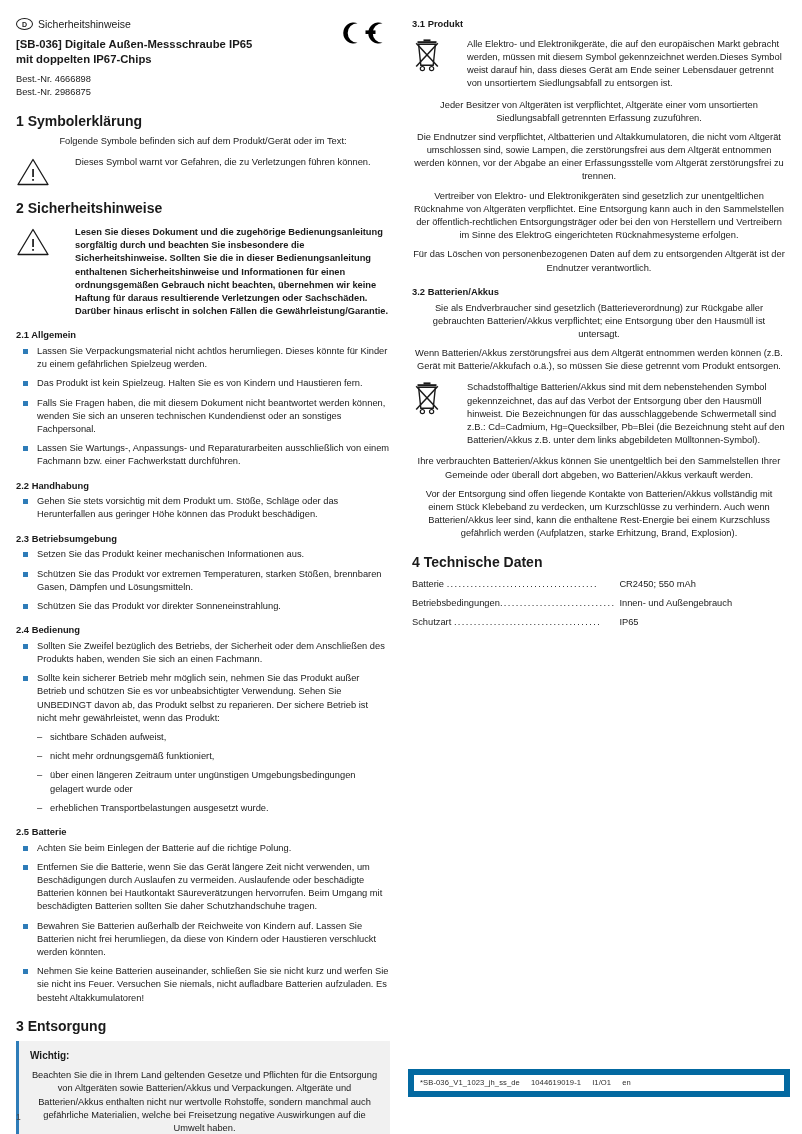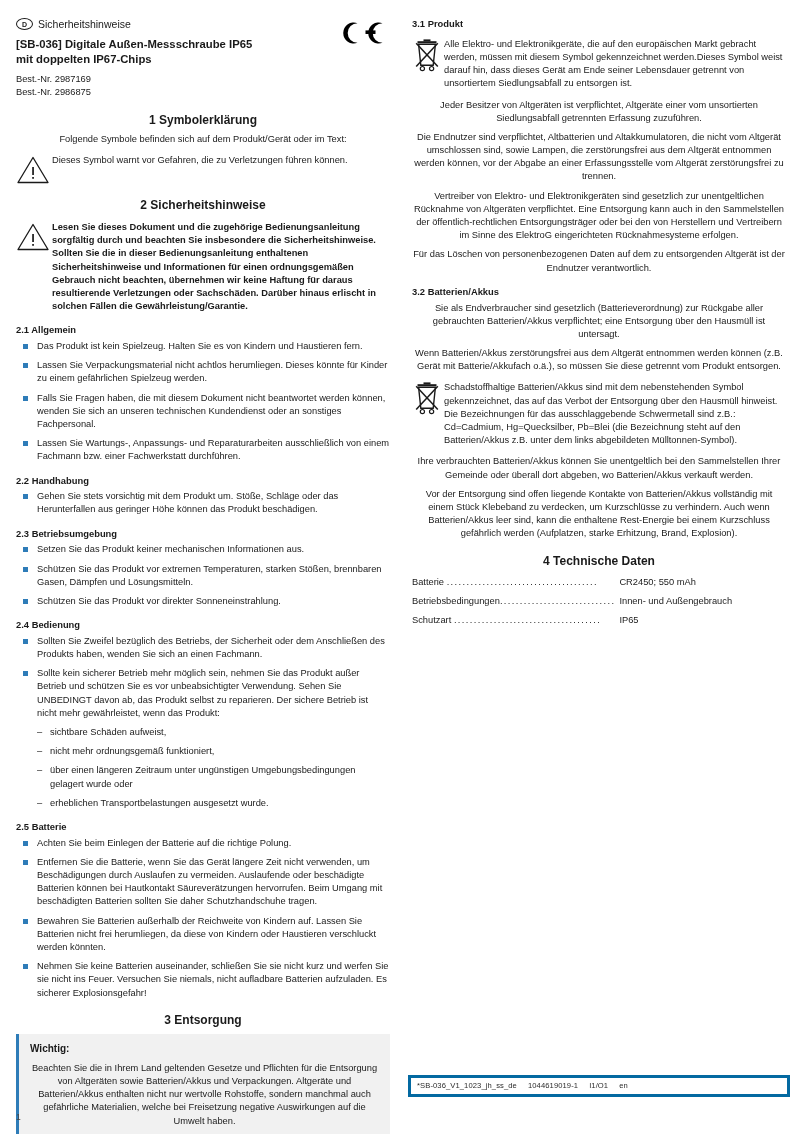--- a/index.html
+++ b/index.html
@@ -69,44 +69,43 @@
   }
   .ce-mark {
     position: absolute;
     right: 6px;
     top: 2px;
     font-size: 0;
   }
 
   
   h2.sec {
-    font-size: 12px;
+    font-size: 14px;
     font-weight: bold;
     margin: 13px 0 5px 0;
     line-height: 1.25;
-    text-align: center;
   }
   h3.subsec {
     font-size: 9.4px;
     font-weight: bold;
     margin: 11px 0 4px 0;
     line-height: 1.25;
   }
   p.body {
     font-size: 9.3px;
     line-height: 1.42;
     margin: 0 0 6px 0;
     text-align: center;
   }
   p.body:last-child { margin-bottom: 0; }
 
   
   .sym-block {
     display: flex;
-    gap: 2px;
+    gap: 25px;
     align-items: flex-start;
     margin: 8px 0 8px 0;
   }
   .sym-block .sym-icon {
     flex: 0 0 auto;
     padding-top: 1px;
   }
   .sym-block .sym-text {
     font-size: 9.3px;
     line-height: 1.42;
@@ -205,21 +204,21 @@
     bottom: 12px;
     font-size: 8.5px;
     color: #444;
   }
   .code-box {
     position: absolute;
     right: 12px;
     bottom: 37px;
     width: 382px;
     box-sizing: border-box;
-    border: 3px solid #0369a1;
+    border: 6px solid #0369a1;
     padding: 3px 6px 4px 6px;
     font-size: 7.6px;
     color: #2b2b2b;
     letter-spacing: 0.1px;
   }
   .code-box .cb-seg { margin-right: 11px; }
   .code-box .cb-seg:last-child { margin-right: 0; }
 </style>
 </head>
 <body>
@@ -239,21 +238,21 @@
           <svg width="46" height="26" viewBox="0 0 46 26" aria-hidden="true">
             <path d="M19.5 3.2 A10.5 10.5 0 1 0 19.5 22.8 A9 9 0 1 1 19.5 3.2 Z" fill="#000"></path>
             <path d="M44.5 3.2 A10.5 10.5 0 1 0 44.5 22.8 A9 9 0 1 1 44.5 3.2 Z" fill="#000"></path>
             <rect x="27.5" y="10.4" width="10" height="3.6" fill="#000"></rect>
           </svg>
         </div>
         <div class="doc-title">
           <span>[SB-036] Digitale Außen-Messschraube IP65</span><br>
           <span>mit doppelten IP67-Chips</span>
         </div>
-        <div class="ordernum">Best.-Nr. 2987169</div>
+        <div class="ordernum">Best.-Nr. 4666898</div>
         <div class="ordernum">Best.-Nr. 2986875</div>
       </div>
 
       <h2 class="sec">1 Symbolerklärung</h2>
       <p class="body">Folgende Symbole befinden sich auf dem Produkt/Gerät oder im Text:</p>
 
       <div class="sym-block">
         <span class="sym-icon">
           <svg class="warn-tri" width="34" height="30" viewBox="0 0 34 30" aria-hidden="true">
             <path d="M17 2.5 L32 27.5 L2 27.5 Z" fill="none" stroke="#1a1a1a" stroke-width="1.3" stroke-linejoin="round"></path>
@@ -272,22 +271,22 @@
             <path d="M17 2.5 L32 27.5 L2 27.5 Z" fill="none" stroke="#1a1a1a" stroke-width="1.3" stroke-linejoin="round"></path>
             <rect x="16.2" y="12" width="1.7" height="8" fill="#1a1a1a"></rect>
             <rect x="16.2" y="22" width="1.7" height="1.8" fill="#1a1a1a"></rect>
           </svg>
         </span>
         <span class="sym-text">Lesen Sie dieses Dokument und die zugehörige Bedienungsanleitung sorgfältig durch und beachten Sie insbesondere die Sicherheitshinweise. Sollten Sie die in dieser Bedienungsanleitung enthaltenen Sicherheitshinweise und Informationen für einen ordnungsgemäßen Gebrauch nicht beachten, übernehmen wir keine Haftung für daraus resultierende Verletzungen oder Sachschäden. Darüber hinaus erlischt in solchen Fällen die Gewährleistung/Garantie.</span>
       </div>
 
       <h3 class="subsec">2.1 Allgemein</h3>
       <ul class="blist">
+        <li>Lassen Sie Verpackungsmaterial nicht achtlos herumliegen. Dieses könnte für Kinder zu einem gefährlichen Spielzeug werden.</li>
         <li>Das Produkt ist kein Spielzeug. Halten Sie es von Kindern und Haustieren fern.</li>
-        <li>Lassen Sie Verpackungsmaterial nicht achtlos herumliegen. Dieses könnte für Kinder zu einem gefährlichen Spielzeug werden.</li>
         <li>Falls Sie Fragen haben, die mit diesem Dokument nicht beantwortet werden können, wenden Sie sich an unseren technischen Kundendienst oder an sonstiges Fachpersonal.</li>
         <li>Lassen Sie Wartungs-, Anpassungs- und Reparaturarbeiten ausschließlich von einem Fachmann bzw. einer Fachwerkstatt durchführen.</li>
       </ul>
 
       <h3 class="subsec">2.2 Handhabung</h3>
       <ul class="blist">
         <li>Gehen Sie stets vorsichtig mit dem Produkt um. Stöße, Schläge oder das Herunterfallen aus geringer Höhe können das Produkt beschädigen.</li>
       </ul>
 
       <h3 class="subsec">2.3 Betriebsumgebung</h3>
@@ -309,21 +308,21 @@
             <li>erheblichen Transportbelastungen ausgesetzt wurde.</li>
           </ul>
         </li>
       </ul>
 
       <h3 class="subsec">2.5 Batterie</h3>
       <ul class="blist">
         <li>Achten Sie beim Einlegen der Batterie auf die richtige Polung.</li>
         <li>Entfernen Sie die Batterie, wenn Sie das Gerät längere Zeit nicht verwenden, um Beschädigungen durch Auslaufen zu vermeiden. Auslaufende oder beschädigte Batterien können bei Hautkontakt Säureverätzungen hervorrufen. Beim Umgang mit beschädigten Batterien sollten Sie daher Schutzhandschuhe tragen.</li>
         <li>Bewahren Sie Batterien außerhalb der Reichweite von Kindern auf. Lassen Sie Batterien nicht frei herumliegen, da diese von Kindern oder Haustieren verschluckt werden könnten.</li>
-        <li>Nehmen Sie keine Batterien auseinander, schließen Sie sie nicht kurz und werfen Sie sie nicht ins Feuer. Versuchen Sie niemals, nicht aufladbare Batterien aufzuladen. Es sicherer Explosionsgefahr!</li>
+        <li>Nehmen Sie keine Batterien auseinander, schließen Sie sie nicht kurz und werfen Sie sie nicht ins Feuer. Versuchen Sie niemals, nicht aufladbare Batterien aufzuladen. Es besteht Altakkumulatoren!</li>
       </ul>
 
       <h2 class="sec">3 Entsorgung</h2>
       <div class="notebox">
         <p class="note-title">Wichtig:</p>
         <p class="body">Beachten Sie die in Ihrem Land geltenden Gesetze und Pflichten für die Entsorgung von Altgeräten sowie Batterien/Akkus und Verpackungen. Altgeräte und Batterien/Akkus enthalten nicht nur wertvolle Rohstoffe, sondern manchmal auch gefährliche Materialien, welche bei Freisetzung negative Auswirkungen auf die Umwelt haben.</p>
         <p class="body">Informieren Sie sich deshalb z.B. auf der Internetseite des Händlers, der Internetseite Ihres Wohnorts oder bei Ihrem kommunalen Abfallentsorger, wie Altgeräte sowie Batterien/Akkus und Verpackungen korrekt zu entsorgen sind.</p>
 
       </div>
 

